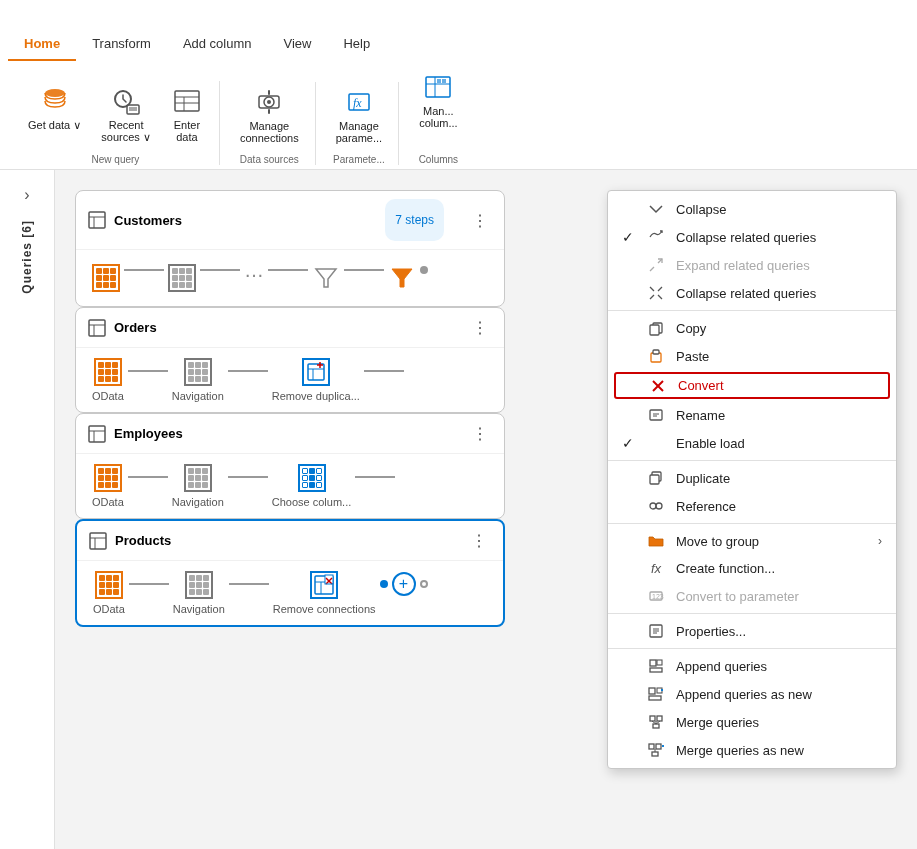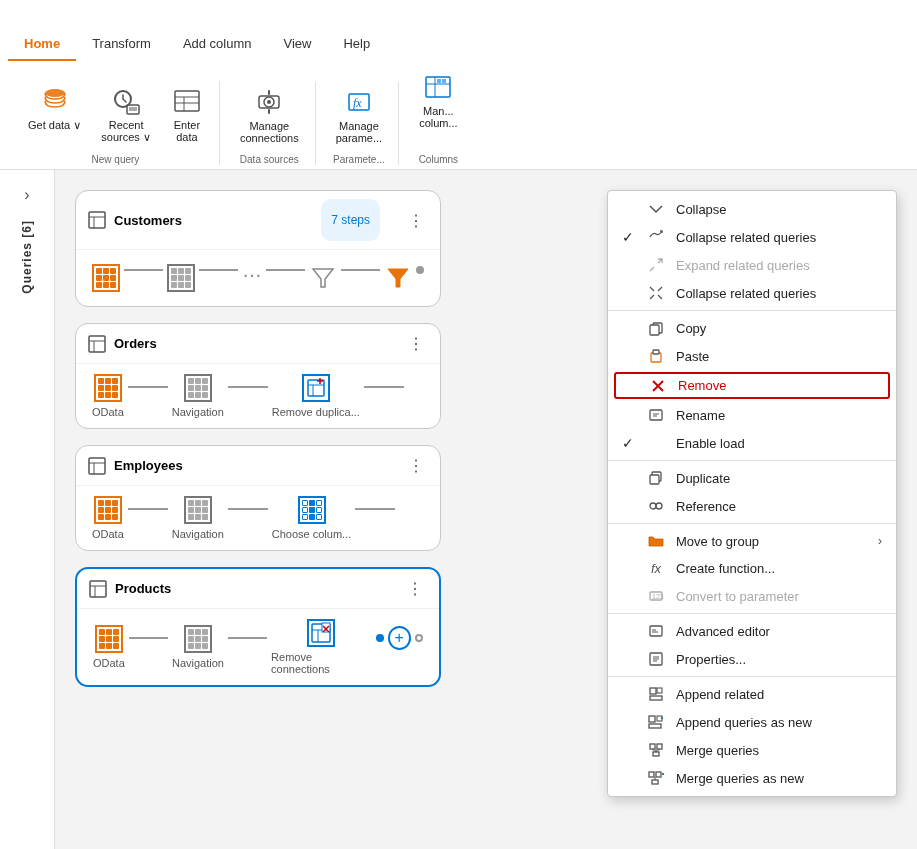--- a/index.html
+++ b/index.html
@@ -20,21 +20,21 @@
     .ribbon-icon { width: 32px; height: 32px; display: flex; align-items: center; justify-content: center; }
 
     
     .main-area { display: flex; height: calc(849px - 110px); }
     .sidebar { width: 55px; background: #fff; border-right: 1px solid #e0e0e0; display: flex; flex-direction: column; align-items: center; padding-top: 10px; }
     .sidebar-toggle { cursor: pointer; padding: 6px; font-size: 16px; color: #555; }
     .sidebar-label { writing-mode: vertical-rl; transform: rotate(180deg); font-size: 12px; color: #333; font-weight: 600; margin-top: 10px; letter-spacing: 1px; }
 
     
     .canvas { flex: 1; background: #f3f3f3; overflow: hidden; position: relative; padding: 20px; }
-    .query-card { background: #fff; border: 1px solid #c8c8c8; border-radius: 13px; margin-bottom: 16px; padding: 0; width: 366px; position: relative; }
+    .query-card { background: #fff; border: 1px solid #c8c8c8; border-radius: 8px; margin-bottom: 0; padding: 0; width: 430px; position: relative; }
     .query-card.selected { border: 2px solid #0078d4; }
     .query-header { display: flex; align-items: center; justify-content: space-between; padding: 8px 12px; border-bottom: 1px solid #f0f0f0; }
     .query-title { display: flex; align-items: center; gap: 8px; font-size: 13px; font-weight: 600; }
     .query-steps { background: #e8f4fd; color: #0078d4; border-radius: 10px; padding: 14px 10px; font-size: 12px; margin-left: auto; margin-right: 24px; }
     .query-more { color: #555; cursor: pointer; font-size: 16px; padding: 2px 4px; }
     .query-body { display: flex; align-items: center; padding: 10px 16px; gap: 0; }
     .query-node { display: flex; flex-direction: column; align-items: center; gap: 4px; }
     .query-node-label { font-size: 11px; color: #555; }
     .connector { width: 40px; height: 2px; background: #999; margin: 0 4px; margin-bottom: 16px; }
     .connector-dot { width: 8px; height: 8px; border-radius: 50%; background: #999; margin-bottom: 16px; }
@@ -502,21 +502,21 @@
       </div>
 
       <div class="ctx-item delete-item">
         <span class="ctx-check"></span>
         <span class="ctx-icon" style="color:#c00;">
           <svg width="14" height="14" viewBox="0 0 14 14">
             <line x1="2" y1="2" x2="12" y2="12" stroke="#c00" stroke-width="2"></line>
             <line x1="12" y1="2" x2="2" y2="12" stroke="#c00" stroke-width="2"></line>
           </svg>
         </span>
-        <span class="ctx-label" style="color:#c00; font-weight:500;">Remove</span>
+        <span class="ctx-label" style="color:#c00; font-weight:500;">Convert</span>
       </div>
 
       <div class="ctx-item">
         <span class="ctx-check"></span>
         <span class="ctx-icon">
           <svg width="16" height="16" viewBox="0 0 16 16">
             <rect x="2" y="3" width="12" height="10" rx="1" fill="none" stroke="#555" stroke-width="1.3"></rect>
             <line x1="5" y1="7" x2="11" y2="7" stroke="#555" stroke-width="1"></line>
             <line x1="5" y1="9" x2="9" y2="9" stroke="#555" stroke-width="1"></line>
           </svg>
@@ -580,31 +580,20 @@
           <svg width="16" height="16" viewBox="0 0 16 16">
             <rect x="2" y="4" width="12" height="8" rx="1" fill="none" stroke="#aaa" stroke-width="1.3"></rect>
             <text x="4" y="11" font-size="7" fill="#aaa">123</text>
           </svg>
         </span>
         <span class="ctx-label" style="color:#aaa;">Convert to parameter</span>
       </div>
 
       <div class="ctx-separator"></div>
 
-      <div class="ctx-item">
-        <span class="ctx-check"></span>
-        <span class="ctx-icon">
-          <svg width="16" height="16" viewBox="0 0 16 16">
-            <rect x="2" y="3" width="12" height="10" rx="1" fill="none" stroke="#555" stroke-width="1.3"></rect>
-            <line x1="4" y1="7" x2="8" y2="7" stroke="#555" stroke-width="1"></line>
-            <line x1="4" y1="9" x2="10" y2="9" stroke="#555" stroke-width="1"></line>
-          </svg>
-        </span>
-        <span class="ctx-label">Advanced editor</span>
-      </div>
 
       <div class="ctx-item">
         <span class="ctx-check"></span>
         <span class="ctx-icon">
           <svg width="16" height="16" viewBox="0 0 16 16">
             <rect x="2" y="2" width="12" height="12" rx="1" fill="none" stroke="#555" stroke-width="1.3"></rect>
             <line x1="5" y1="6" x2="11" y2="6" stroke="#555" stroke-width="1"></line>
             <line x1="5" y1="8" x2="11" y2="8" stroke="#555" stroke-width="1"></line>
             <line x1="5" y1="10" x2="9" y2="10" stroke="#555" stroke-width="1"></line>
           </svg>
@@ -616,21 +605,21 @@
 
       <div class="ctx-item">
         <span class="ctx-check"></span>
         <span class="ctx-icon">
           <svg width="16" height="16" viewBox="0 0 16 16">
             <rect x="2" y="2" width="6" height="6" rx="0" fill="none" stroke="#555" stroke-width="1.3"></rect>
             <rect x="9" y="2" width="5" height="5" rx="0" fill="none" stroke="#555" stroke-width="1.1"></rect>
             <rect x="2" y="10" width="12" height="4" rx="0" fill="none" stroke="#555" stroke-width="1.3"></rect>
           </svg>
         </span>
-        <span class="ctx-label">Append related</span>
+        <span class="ctx-label">Append queries</span>
       </div>
 
       <div class="ctx-item">
         <span class="ctx-check"></span>
         <span class="ctx-icon">
           <svg width="16" height="16" viewBox="0 0 16 16">
             <rect x="1" y="2" width="6" height="6" rx="0" fill="none" stroke="#555" stroke-width="1.3"></rect>
             <rect x="9" y="2" width="5" height="5" rx="0" fill="none" stroke="#555" stroke-width="1.1"></rect>
             <rect x="1" y="10" width="12" height="4" rx="0" fill="none" stroke="#555" stroke-width="1.3"></rect>
             <line x1="13" y1="4" x2="15" y2="4" stroke="#0078d4" stroke-width="1.3"></line>

